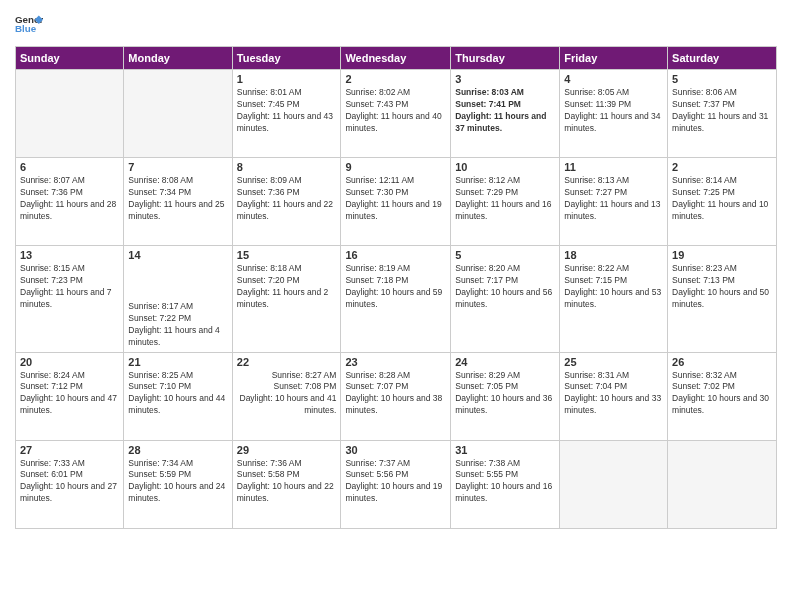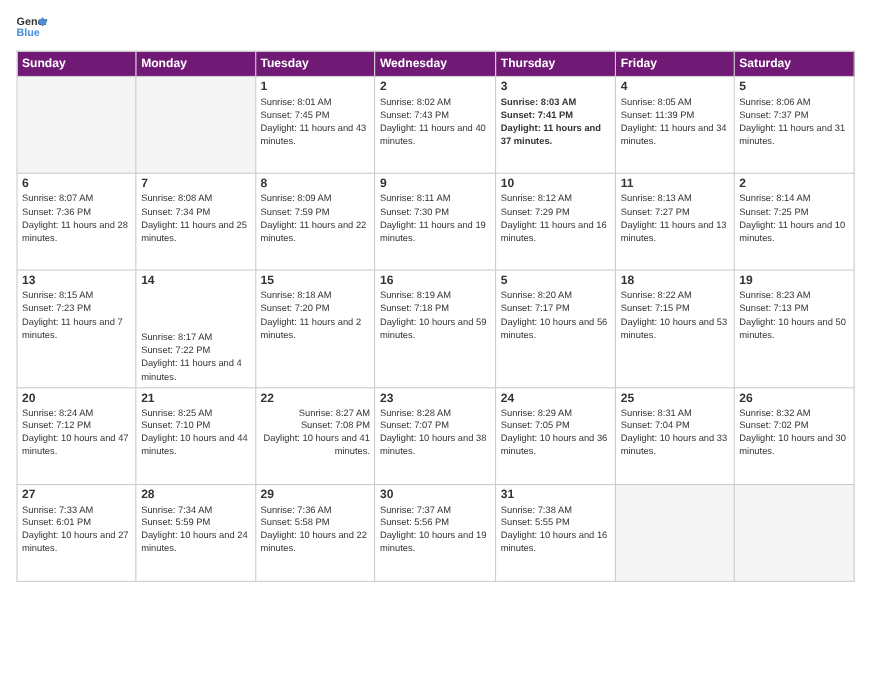--- a/index.html
+++ b/index.html
@@ -159,26 +159,26 @@
           </td>
           <td>
             <span class="day-num">7</span>
             <div class="day-info" style="white-space: pre-line;">Sunrise: 8:08 AM
 Sunset: 7:34 PM
 Daylight: 11 hours and 25 minutes.</div>
           </td>
           <td>
             <span class="day-num">8</span>
             <div class="day-info" style="white-space: pre-line;">Sunrise: 8:09 AM
-Sunset: 7:59 PM
+Sunset: 7:36 PM
 Daylight: 11 hours and 22 minutes.</div>
           </td>
           <td>
             <span class="day-num">9</span>
-            <div class="day-info" style="white-space: pre-line;">Sunrise: 8:11 AM
+            <div class="day-info" style="white-space: pre-line;">Sunrise: 12:11 AM
 Sunset: 7:30 PM
 Daylight: 11 hours and 19 minutes.</div>
           </td>
           <td>
             <span class="day-num">10</span>
             <div class="day-info" style="white-space: pre-line;">Sunrise: 8:12 AM
 Sunset: 7:29 PM
 Daylight: 11 hours and 16 minutes.</div>
           </td>
           <td>

